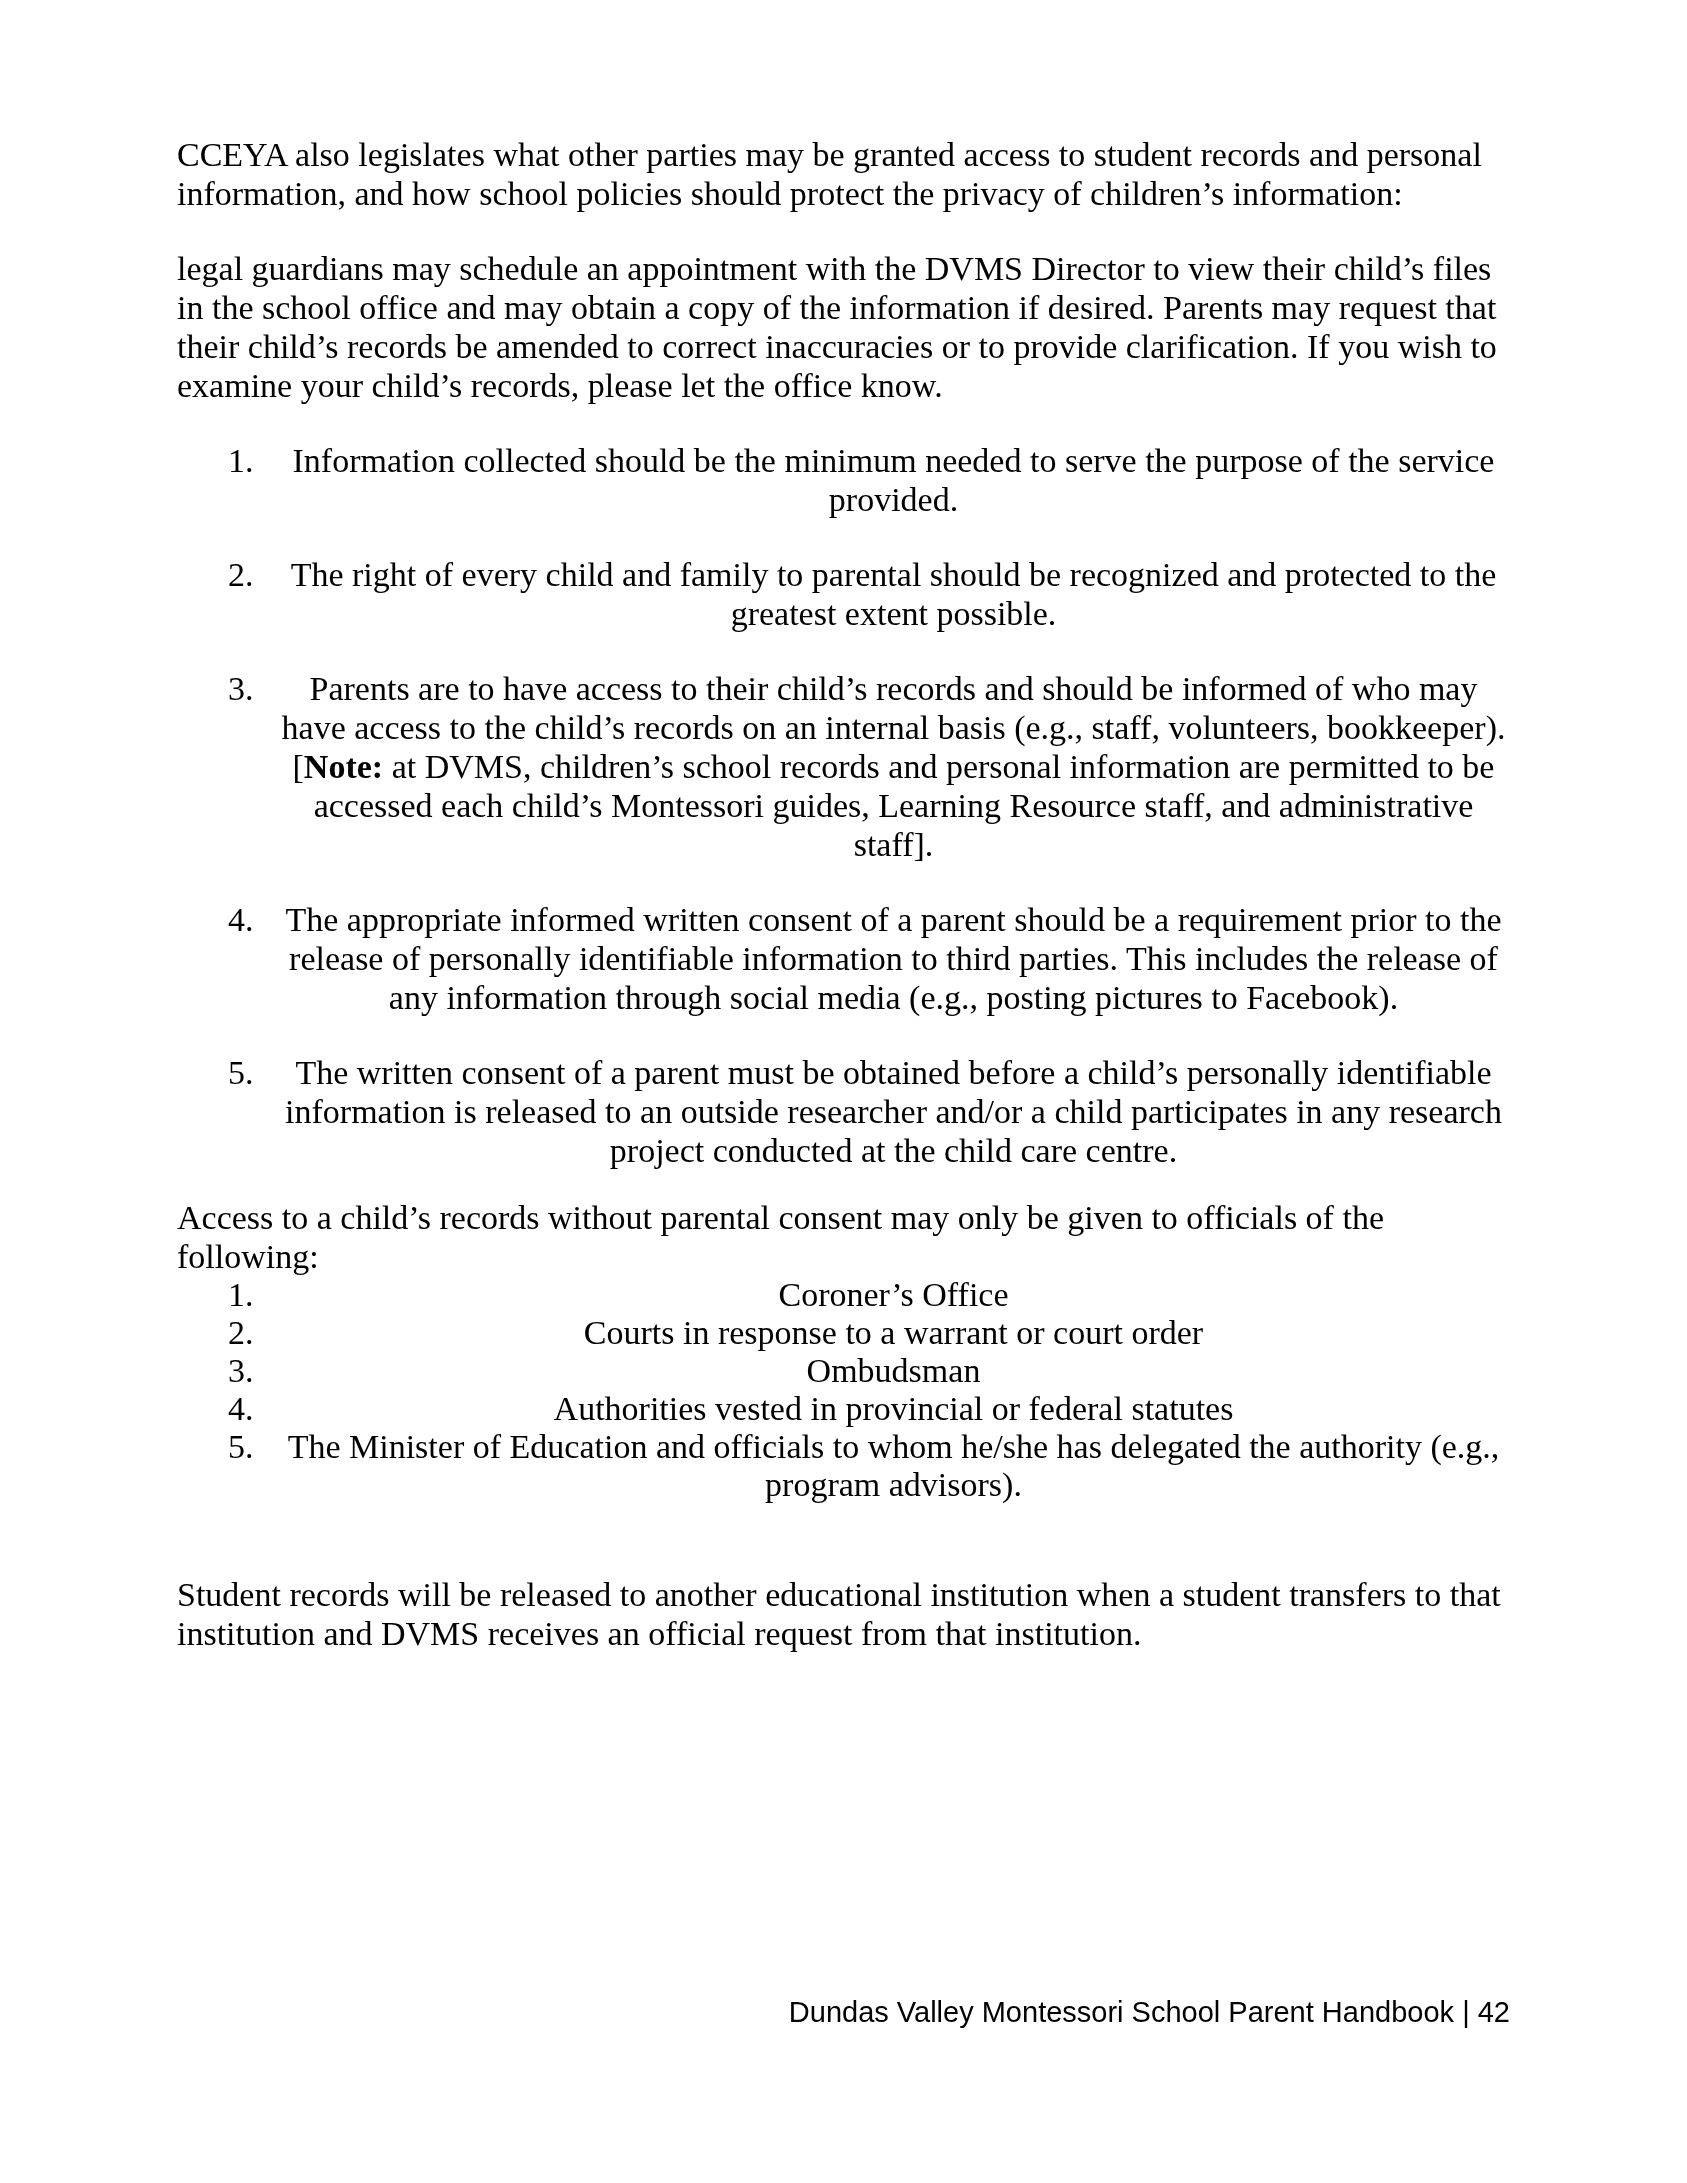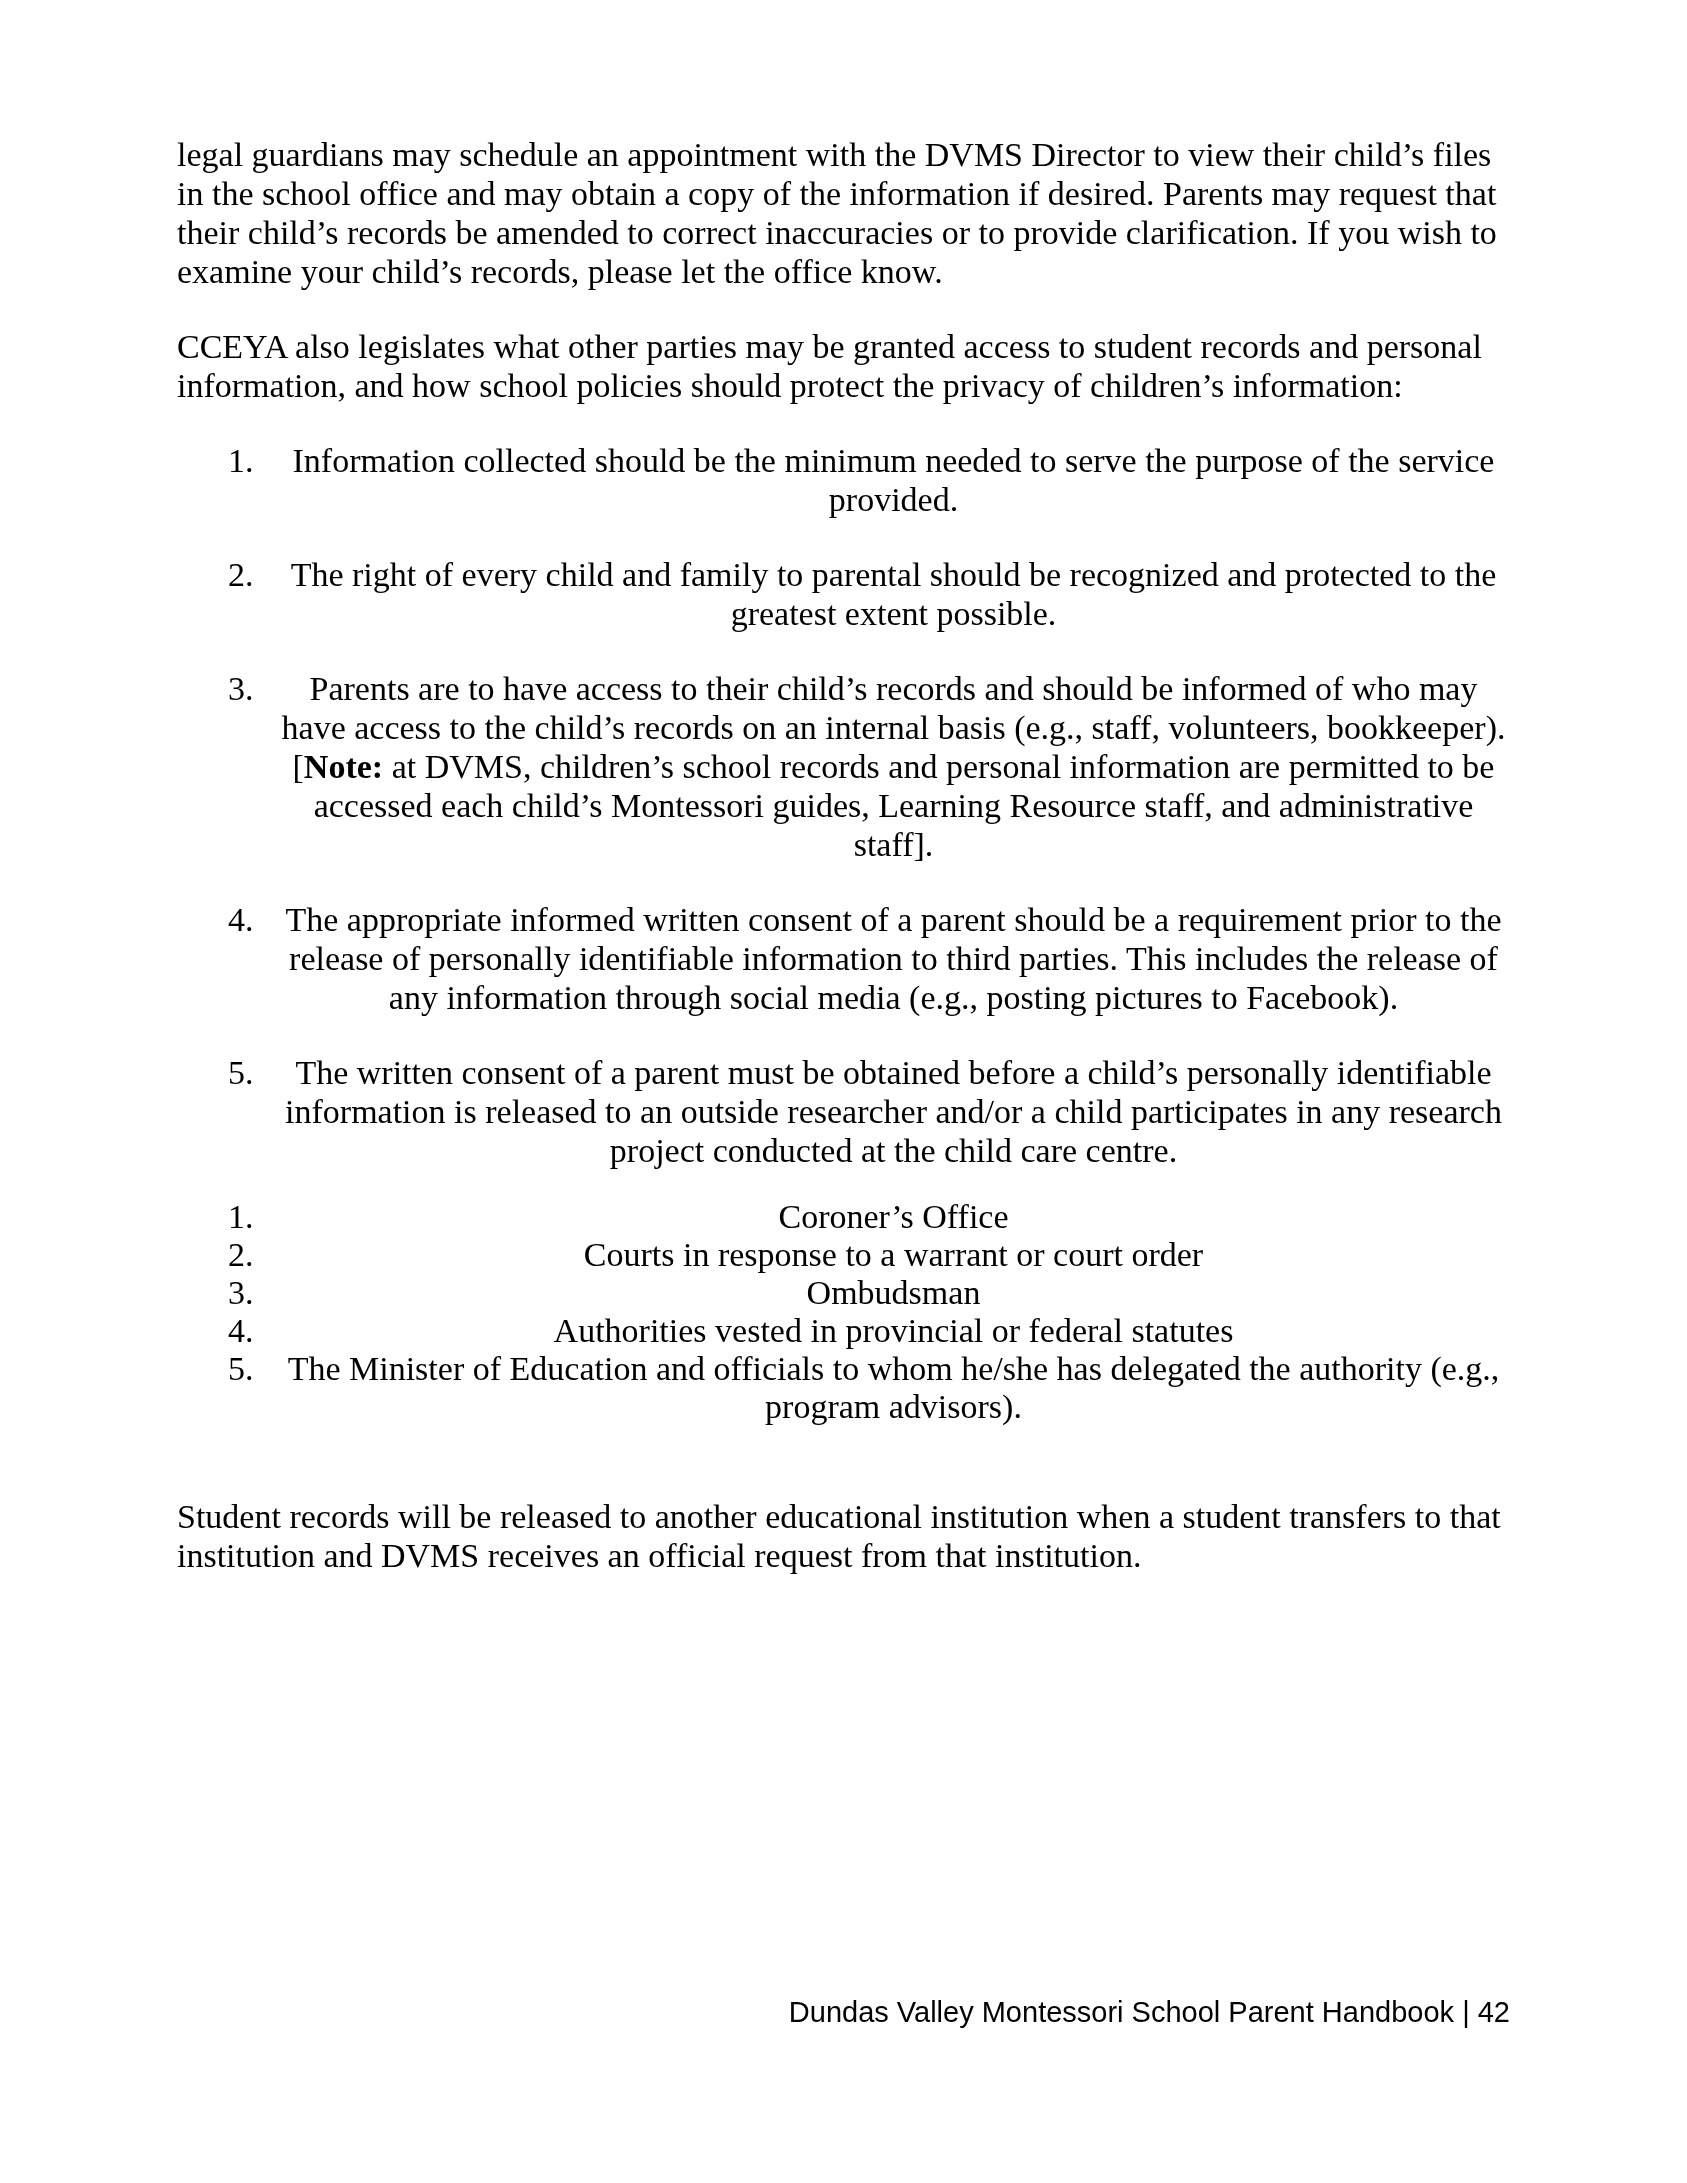--- a/index.html
+++ b/index.html
@@ -52,23 +52,23 @@
   }
   .italic { }
 </style>
 </head>
 <body>
 
 <div class="page">
 
   <main class="content">
 
+    <p class="para">CCEYA also legislates what other parties may be granted access to student records and personal information, and how school policies should protect the privacy of children’s information:</p>
+
     <p class="para">legal guardians may schedule an appointment with the DVMS Director to view their child’s files in the school office and may obtain a copy of the information if desired. Parents may request that their child’s records be amended to correct inaccuracies or to provide clarification. If you wish to examine your child’s records, please let the office know.</p>
-
-    <p class="para">CCEYA also legislates what other parties may be granted access to student records and personal information, and how school policies should protect the privacy of children’s information:</p>
 
     <div class="olist list1">
 
       <div class="li">
         <span class="num">1.</span>
         <span class="litext">Information collected should be the minimum needed to serve the purpose of the service provided.</span>
       </div>
 
       <div class="li">
         <span class="num">2.</span>
@@ -87,20 +87,21 @@
         <span class="litext">The appropriate informed written consent of a parent should be a requirement prior to the release of personally identifiable information to third parties. This includes the release of any information through social media (e.g., posting pictures to Facebook).</span>
       </div>
 
       <div class="li last">
         <span class="num">5.</span>
         <span class="litext">The written consent of a parent must be obtained before a child’s personally identifiable information is released to an outside researcher and/or a child participates in any research project conducted at the child care centre.</span>
       </div>
 
     </div>
 
+    <p class="para access">Access to a child’s records without parental consent may only be given to officials of the following:</p>
 
     <div class="olist list2">
 
       <div class="li">
         <span class="num">1.</span>
         <span class="litext">Coroner’s Office</span>
       </div>
 
       <div class="li">
         <span class="num">2.</span>

